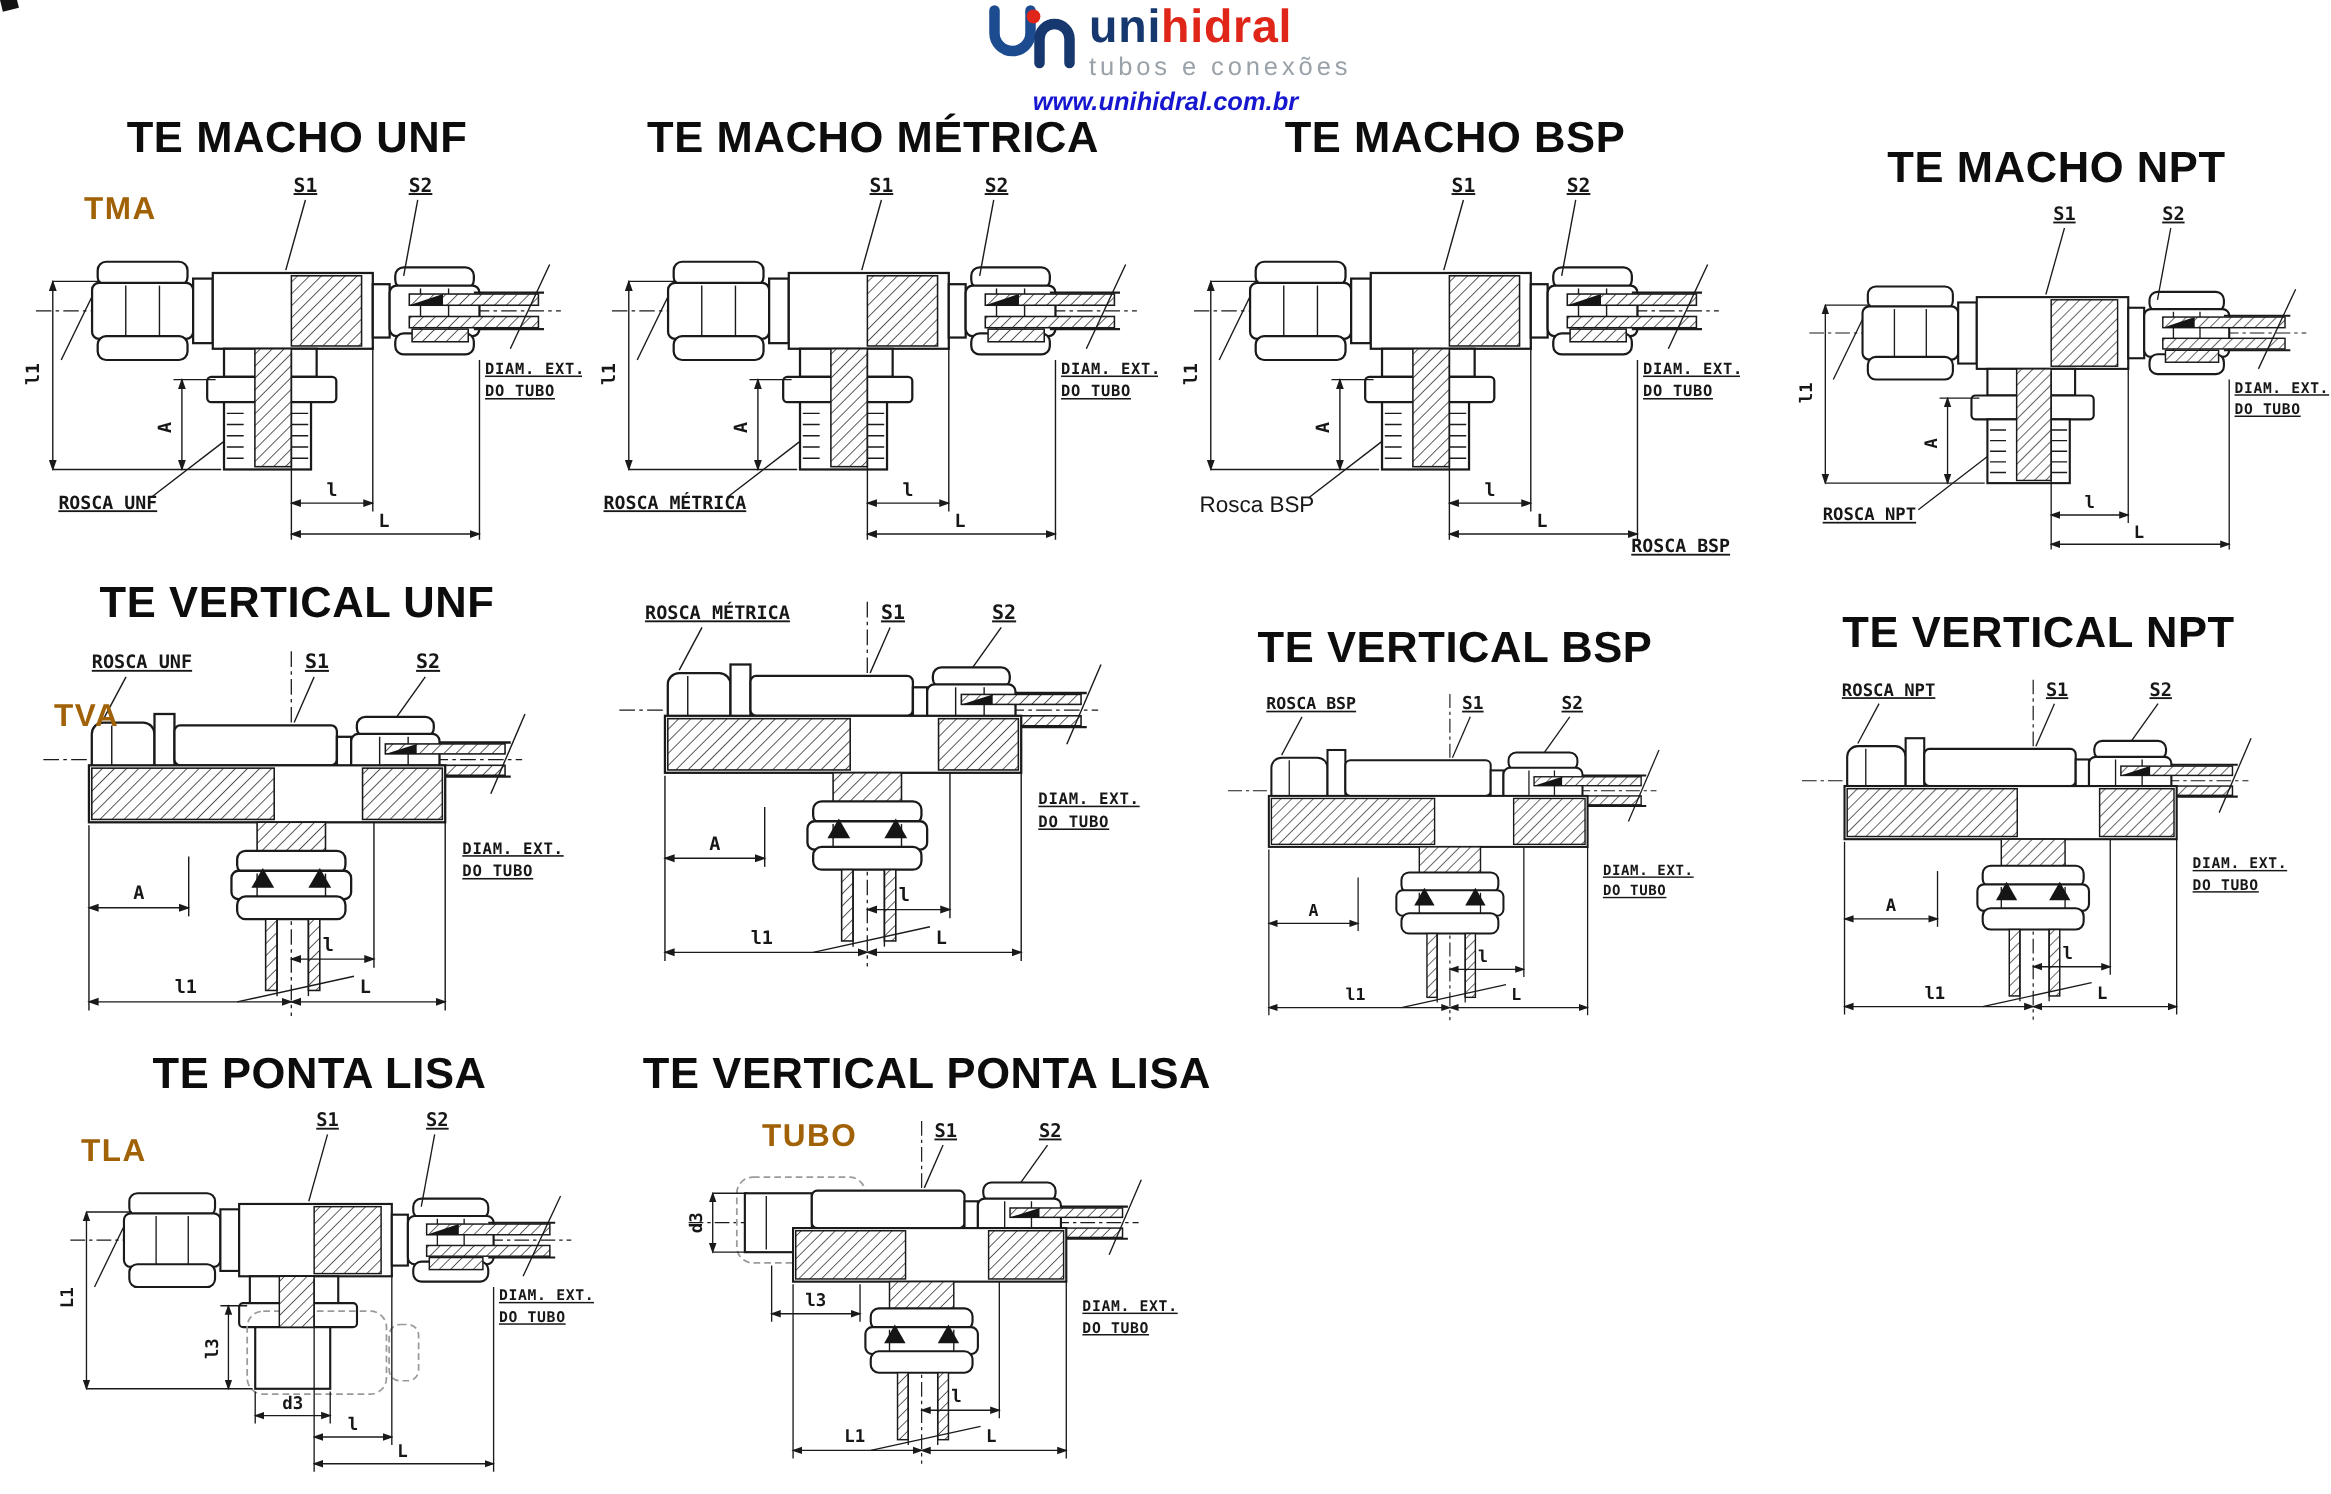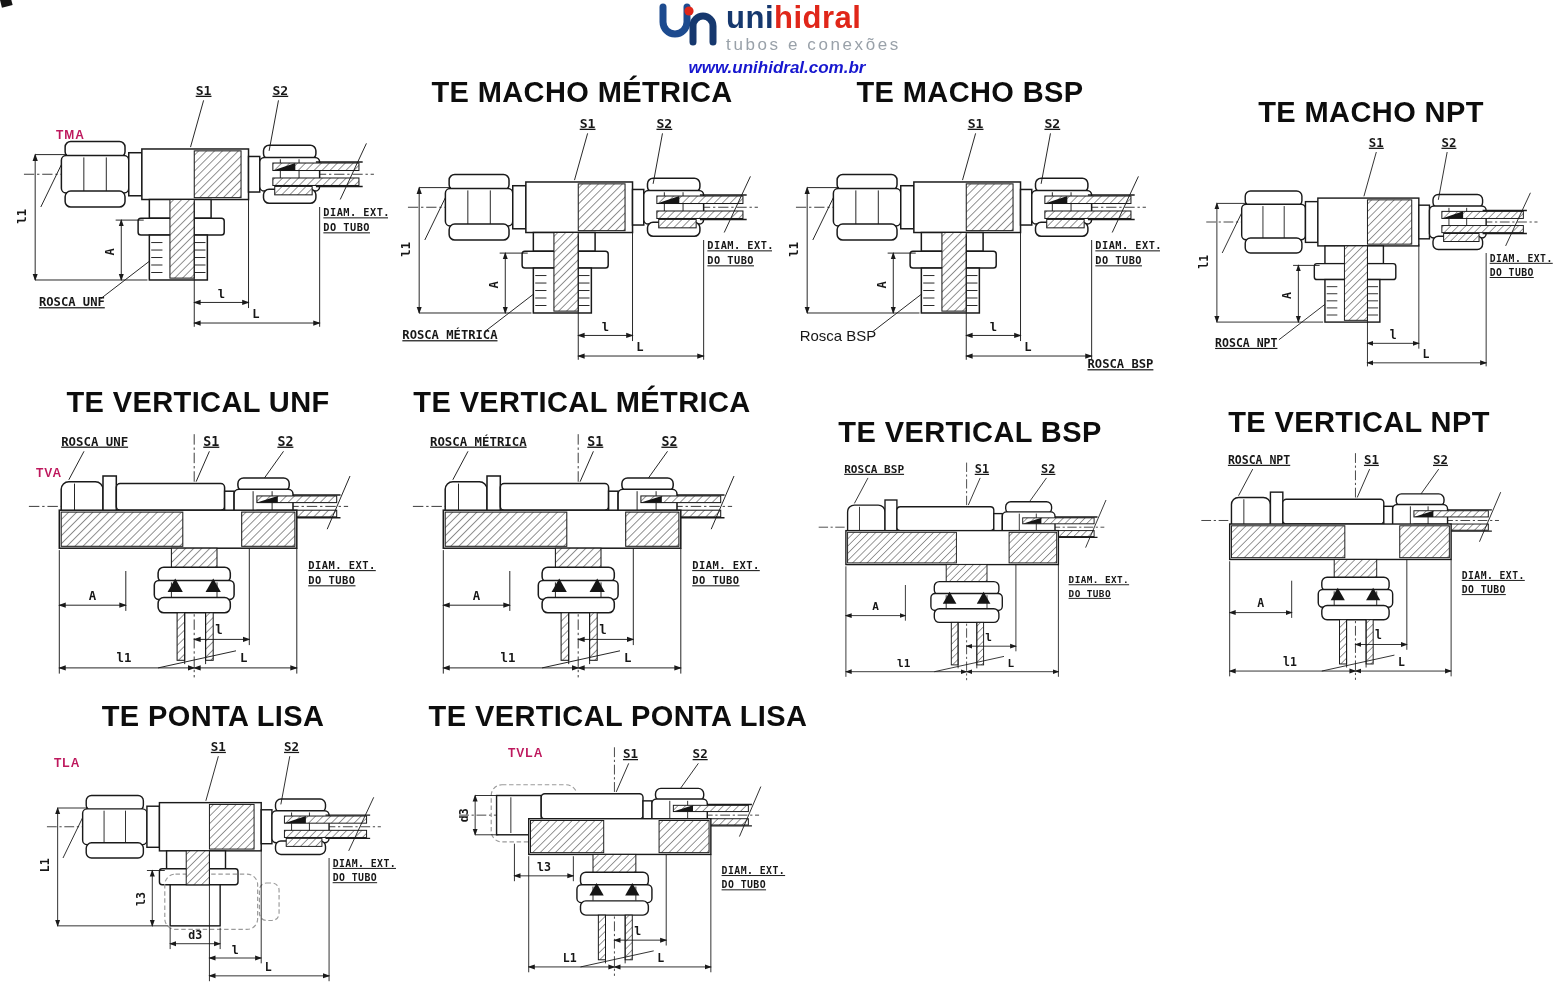--- a/index.html
+++ b/index.html
@@ -13,21 +13,21 @@
   .logo-name{font-weight:700;font-size:31px;line-height:1.0;letter-spacing:.5px;}
   .logo-name .uni{color:#16386e;}
   .logo-name .hidral{color:#e02619;}
   .tagline{font-size:17px;color:#99a1a9;letter-spacing:2.6px;margin-top:2px;}
   .url{font-weight:700;font-size:17px;color:#1717cf;margin-top:3px;font-style:italic;}
   
   .cell{position:absolute;}
   .cell h2{margin:0;text-align:center;font-size:29px;font-weight:700;color:#0d0d0d;letter-spacing:.4px;white-space:nowrap;}
   .cell.low h2{padding-top:30px;}
   .cell.mid h2{padding-top:20px;}
-  .code{position:absolute;font-size:12px;font-weight:700;color:#be185d;letter-spacing:1px;}
+  .code{position:absolute;font-size:21px;font-weight:700;color:#a16207;letter-spacing:1px;}
   svg.draw{display:block;margin:0 auto;}
   
   .ln{fill:none;stroke:#1a1a1a;stroke-width:1.6;}
   .thin{stroke-width:1;}
   .wh{fill:#ffffff;stroke:#1a1a1a;stroke-width:1.6;}
   .ht{fill:url(#hatch);stroke:#1a1a1a;stroke-width:1.1;}
   .cl{fill:none;stroke:#1a1a1a;stroke-width:.9;stroke-dasharray:11 3 2.5 3;}
   .dim{fill:none;stroke:#1a1a1a;stroke-width:1;}
   .ghost{fill:none;stroke:#9a9a9a;stroke-width:1.3;stroke-dasharray:5 3;}
   .lbl{font-family:"DejaVu Sans Mono",monospace;font-size:13px;font-weight:700;fill:#171717;}
@@ -253,20 +253,21 @@
       </span>
       <span class="logo-col">
         <span class="logo-name"><span class="uni">uni</span><span class="hidral">hidral</span></span>
         <span class="tagline">tubos e conexões</span>
       </span>
     </div>
     <div class="url">www.unihidral.com.br</div>
   </div>
 
   <section class="cell" style="left:8px;top:76px;width:380px;height:308px;">
+    <h2>TE MACHO UNF</h2>
     <div class="code" style="left:48px;top:52px;">TMA</div>
     <svg class="draw" width="380" height="262" viewBox="0 0 400 280" preserveAspectRatio="xMidYMin meet">
       <use href="#fit-macho"></use>
       <text class="lbl s" x="206" y="20" text-anchor="middle" text-decoration="underline">S1</text>
       <text class="lbl s" x="288" y="20" text-anchor="middle" text-decoration="underline">S2</text>
       <text class="lbl" transform="rotate(-90 16 150)" x="16" y="150" text-anchor="middle">l1</text>
       <text class="lbl" transform="rotate(-90 110 188)" x="110" y="188" text-anchor="middle">A</text>
       <text class="lbl" x="30" y="246" text-decoration="underline">ROSCA UNF</text>
       <text class="lbl" x="225" y="237" text-anchor="middle">l</text>
       <text class="lbl" x="262" y="259" text-anchor="middle">L</text>
@@ -335,21 +336,20 @@
       <text class="lbl" x="89" y="190" text-anchor="middle">A</text>
       <text class="lbl" x="222" y="226" text-anchor="middle">l</text>
       <text class="lbl" x="122" y="256" text-anchor="middle">l1</text>
       <text class="lbl" x="248" y="256" text-anchor="middle">L</text>
       <text class="lbl small" x="316" y="158" text-decoration="underline">DIAM. EXT.</text>
       <text class="lbl small" x="316" y="174" text-decoration="underline">DO TUBO</text>
     </svg>
   </section>
 
   <section class="cell" style="left:392px;top:386px;width:380px;height:312px;">
-    <h2>TE VERTICAL MÉTRICA</h2>
     <svg class="draw" width="380" height="266" viewBox="0 0 400 280" preserveAspectRatio="xMidYMin meet">
       <use href="#fit-vertical"></use>
       <text class="lbl" x="40" y="28" text-decoration="underline">ROSCA MÉTRICA</text>
       <text class="lbl s" x="214" y="28" text-anchor="middle" text-decoration="underline">S1</text>
       <text class="lbl s" x="292" y="28" text-anchor="middle" text-decoration="underline">S2</text>
       <text class="lbl" x="89" y="190" text-anchor="middle">A</text>
       <text class="lbl" x="222" y="226" text-anchor="middle">l</text>
       <text class="lbl" x="122" y="256" text-anchor="middle">l1</text>
       <text class="lbl" x="248" y="256" text-anchor="middle">L</text>
       <text class="lbl small" x="316" y="158" text-decoration="underline">DIAM. EXT.</text>
@@ -401,21 +401,21 @@
       <text class="lbl" x="180" y="231" text-anchor="middle">d3</text>
       <text class="lbl" x="225" y="247" text-anchor="middle">l</text>
       <text class="lbl" x="262" y="267" text-anchor="middle">L</text>
       <text class="lbl small" x="334" y="150" text-decoration="underline">DIAM. EXT.</text>
       <text class="lbl small" x="334" y="166" text-decoration="underline">DO TUBO</text>
     </svg>
   </section>
 
   <section class="cell" style="left:400px;top:700px;width:436px;height:292px;">
     <h2>TE VERTICAL PONTA LISA</h2>
-    <div class="code" style="left:108px;top:46px;">TVLA</div>
+    <div class="code" style="left:108px;top:46px;">TUBO</div>
     <svg class="draw" width="420" height="250" viewBox="0 0 400 280" preserveAspectRatio="xMidYMin meet">
       <use href="#fit-vponta"></use>
       <text class="lbl" transform="rotate(-90 32 92)" x="32" y="92" text-anchor="middle">d3</text>
       <text class="lbl" x="117" y="154" text-anchor="middle">l3</text>
       <text class="lbl s" x="214" y="28" text-anchor="middle" text-decoration="underline">S1</text>
       <text class="lbl s" x="292" y="28" text-anchor="middle" text-decoration="underline">S2</text>
       <text class="lbl" x="222" y="226" text-anchor="middle">l</text>
       <text class="lbl" x="146" y="256" text-anchor="middle">L1</text>
       <text class="lbl" x="248" y="256" text-anchor="middle">L</text>
       <text class="lbl small" x="316" y="158" text-decoration="underline">DIAM. EXT.</text>

